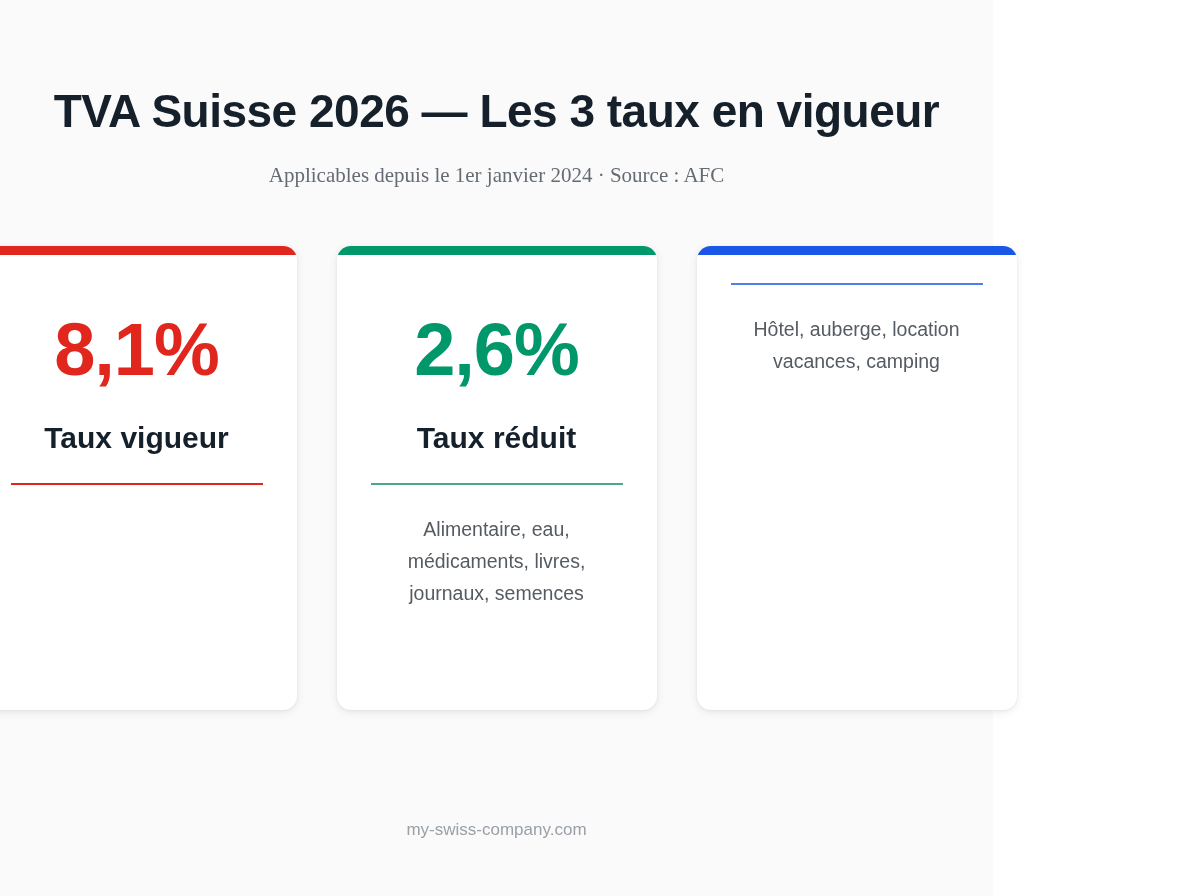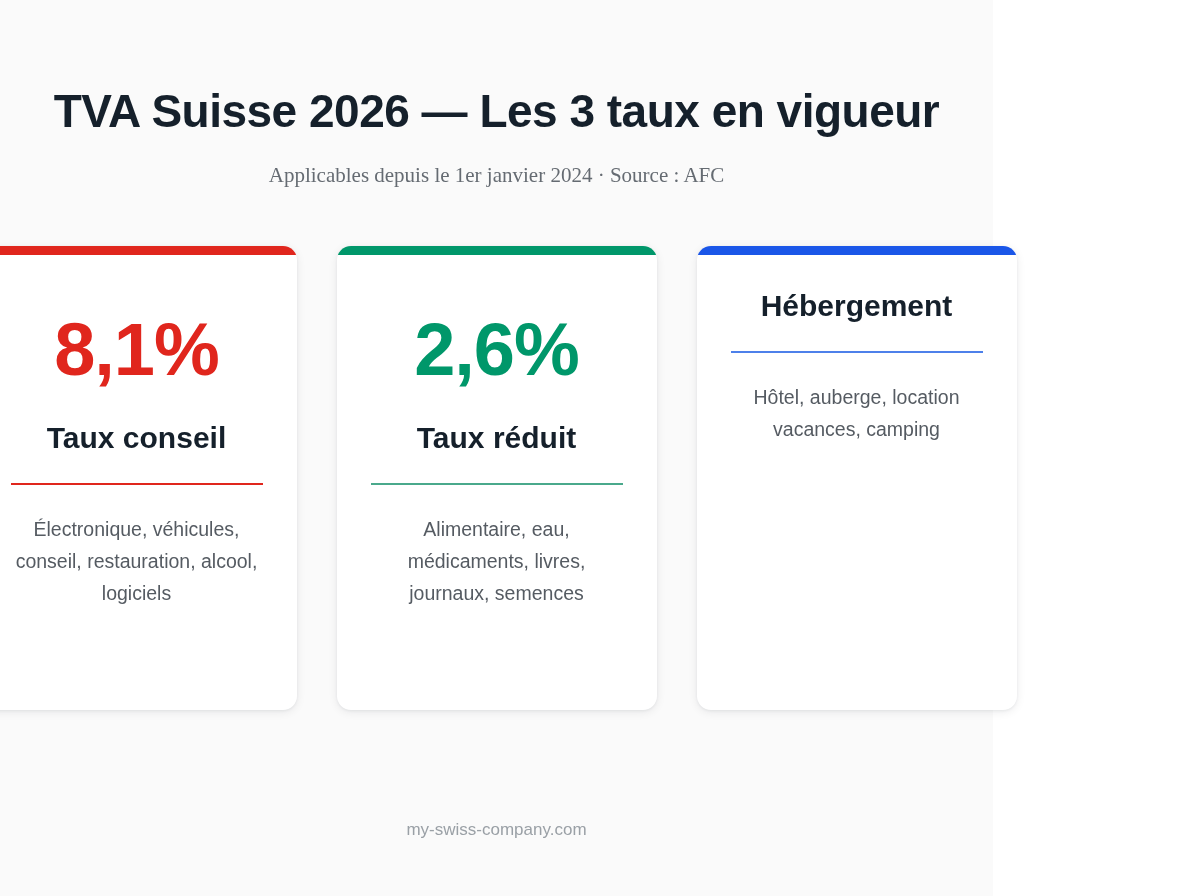--- a/index.html
+++ b/index.html
@@ -107,36 +107,34 @@
 <div class="infographic">
 
   <div class="title">TVA Suisse 2026 — Les 3 taux en vigueur</div>
   <div class="subtitle">Applicables depuis le 1er janvier 2024 · Source : AFC</div>
 
   <div class="cards">
 
     <div class="card">
       <div class="card-topbar" style="background:#e0261d"></div>
       <div class="rate" style="color:#e0261d">8,1%</div>
-      <div class="rate-label">Taux conseil</div>
+      <div class="rate-label">Taux vigueur</div>
       <div class="divider" style="background:#e0261d"></div>
-      <div class="desc">Électronique, véhicules, conseil, restauration, alcool, logiciels</div>
     </div>
 
     <div class="card">
       <div class="card-topbar" style="background:#00976a"></div>
       <div class="rate" style="color:#00976a">2,6%</div>
       <div class="rate-label">Taux réduit</div>
       <div class="divider" style="background:#4aa98c"></div>
       <div class="desc">Alimentaire, eau, médicaments, livres, journaux, semences</div>
     </div>
 
     <div class="card">
       <div class="card-topbar" style="background:#1a56e8"></div>
-      <div class="rate-label">Hébergement</div>
       <div class="divider" style="background:#4d80ea"></div>
       <div class="desc">Hôtel, auberge, location vacances, camping</div>
     </div>
 
   </div>
 
   <div class="footer">my-swiss-company.com</div>
 
 </div>
 

